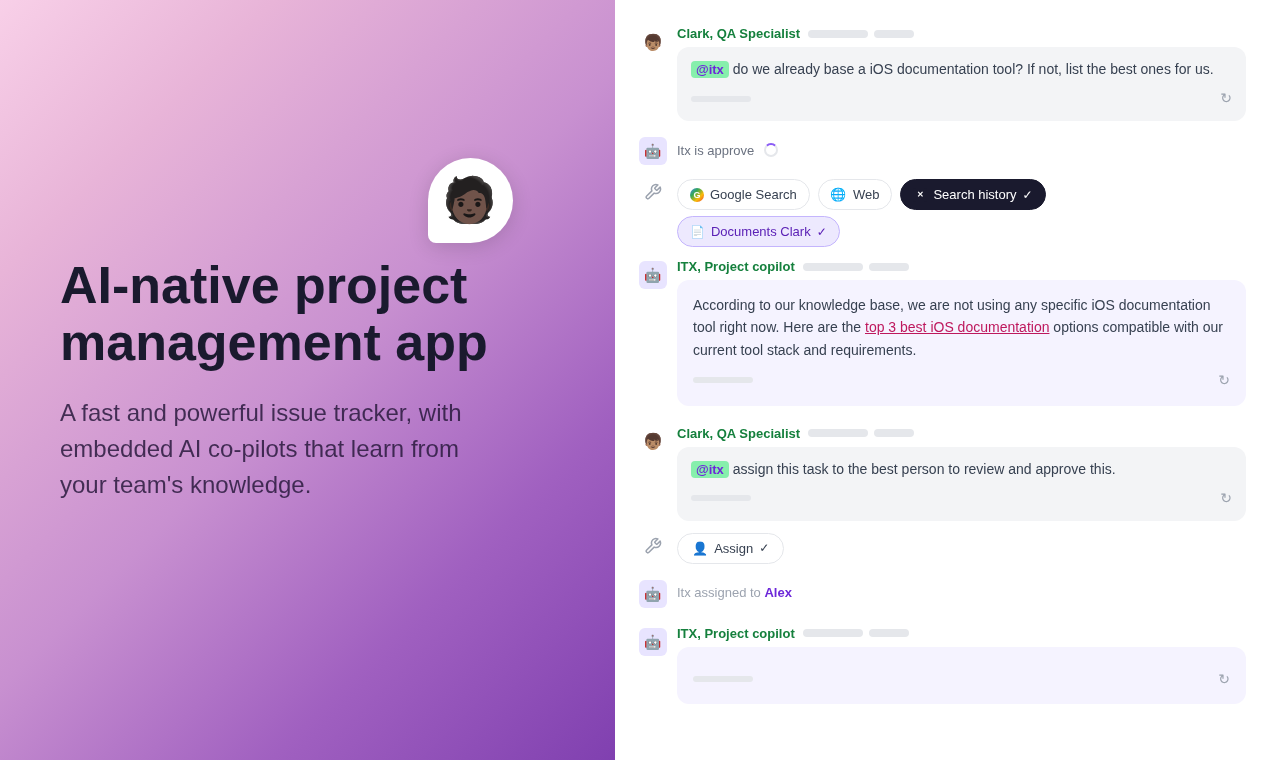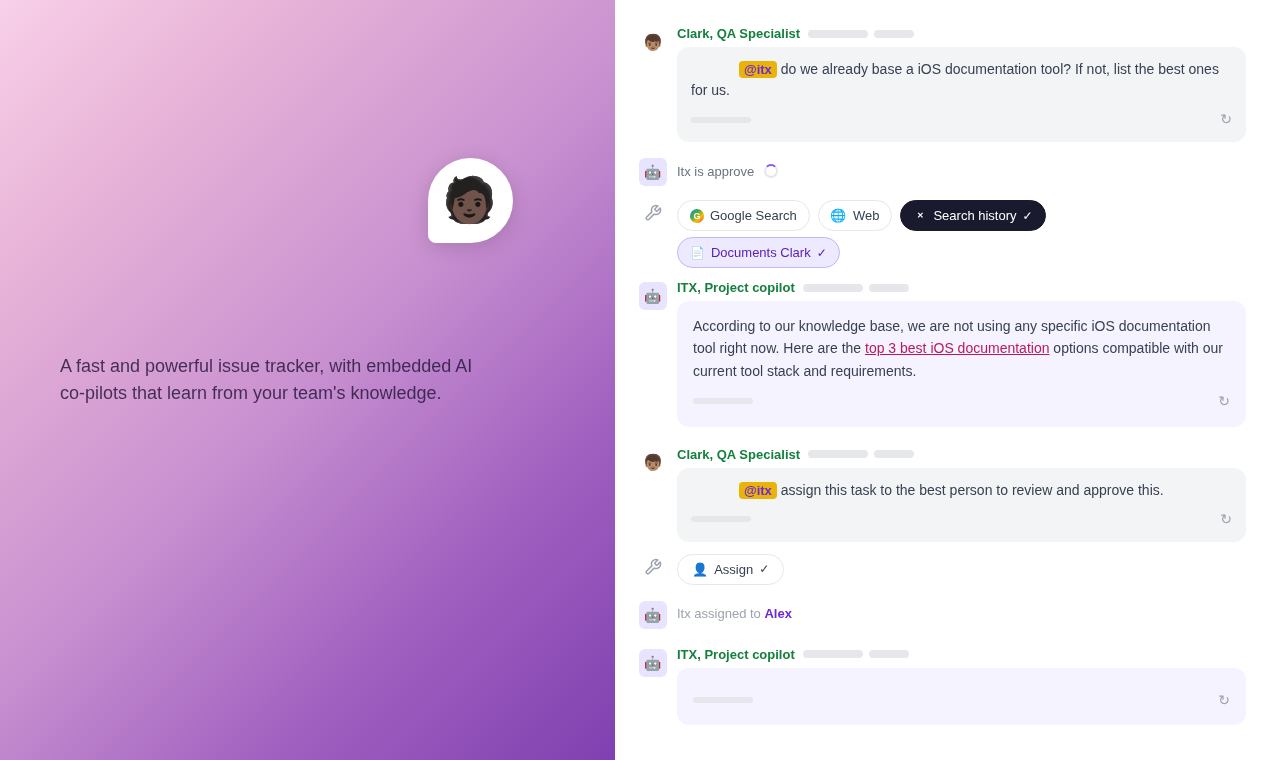--- a/index.html
+++ b/index.html
@@ -50,21 +50,21 @@
     .left-title {
       font-size: 52px;
       font-weight: 800;
       color: #1a1a2e;
       line-height: 1.1;
       margin-bottom: 24px;
       max-width: 480px;
     }
 
     .left-subtitle {
-      font-size: 18px;
+      font-size: 24px;
       color: #2a1a3e;
       line-height: 1.5;
       max-width: 420px;
       opacity: 0.85;
     }
 
     
     .right-panel {
       width: 655px;
       height: 760px;
@@ -147,27 +147,26 @@
       background: #f3f4f6;
       border-radius: 12px;
       padding: 12px 14px;
       font-size: 14px;
       color: #374151;
       line-height: 1.5;
       position: relative;
     }
 
     .mention-tag {
-      background: #eab308;
+      background: #86efac;
       color: #6d28d9;
       border-radius: 4px;
       padding: 1px 5px;
       font-size: 13px;
       font-weight: 600;
-      margin-left: 48px;
     }
 
     .bubble-footer {
       display: flex;
       justify-content: space-between;
       align-items: center;
       margin-top: 8px;
     }
 
     .bubble-skel {
@@ -384,20 +383,21 @@
   </style>
 </head>
 <body>
 
 <div class="left-panel">
   <div class="avatar-container">
     <div class="avatar-bubble">
       <span>🧑🏿</span>
     </div>
   </div>
+  <h1 class="left-title">AI-native project management app</h1>
   <p class="left-subtitle">A fast and powerful issue tracker, with embedded AI co-pilots that learn from your team's knowledge.</p>
 </div>
 
 <div class="right-panel">
   <div class="chat-container">
 
     <div class="message-row">
       <div class="avatar-icon">
         <span>👦🏽</span>
       </div>

